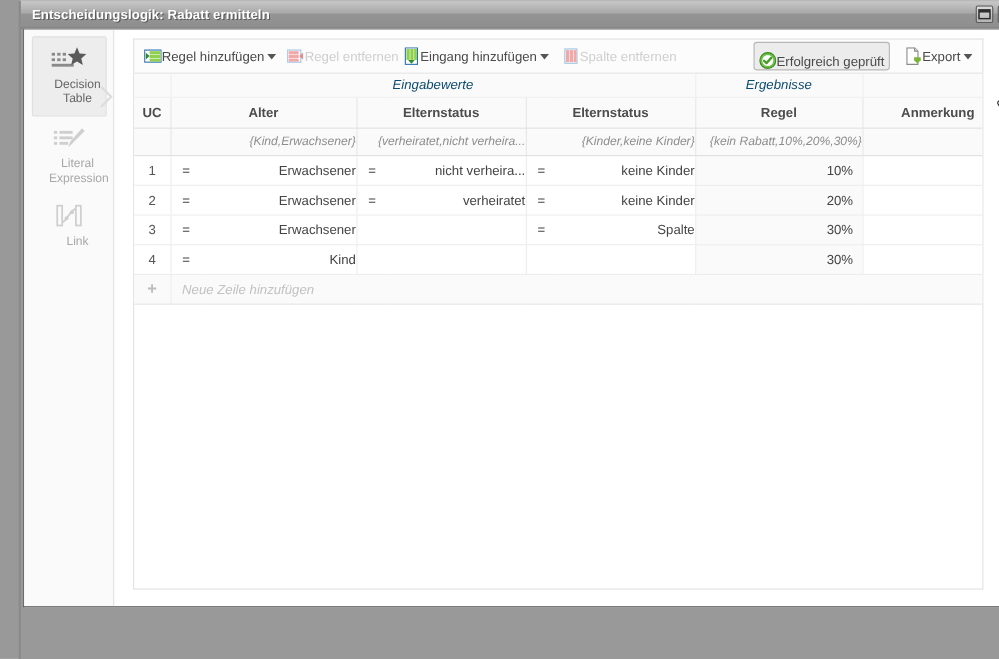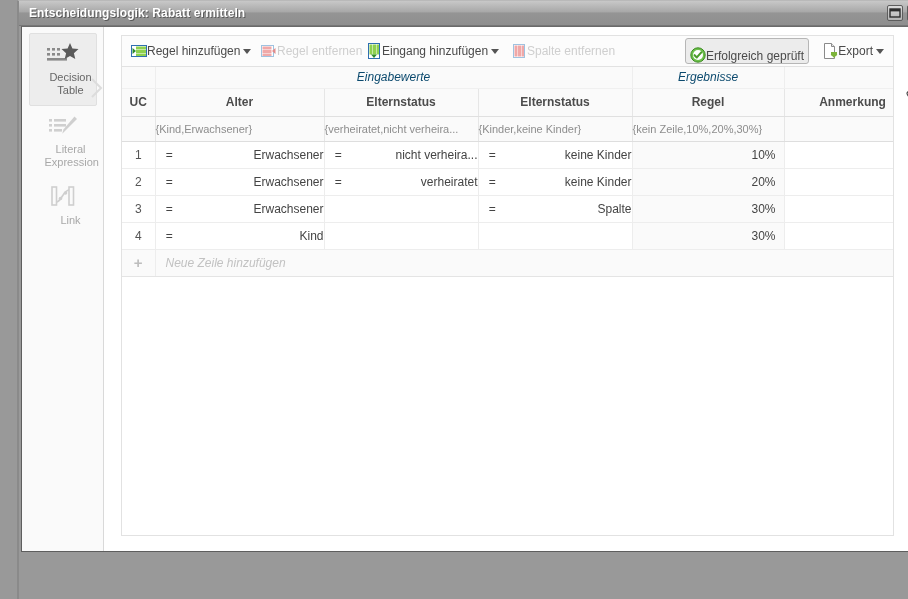--- a/index.html
+++ b/index.html
@@ -210,22 +210,23 @@
     text-align: center;
     border-right: 1px solid #e6e6e6;
     border-bottom: 1px solid #e0e0e0;
   }
 
   
   tr.domain-row td {
     height: 25px;
     background: #fafafa;
     color: #8d8d8d;
+    font-style: italic;
     font-size: 11px;
-    text-align: left;
+    text-align: right;
     border-right: 1px solid #e6e6e6;
     border-bottom: 1px solid #dedede;
     margin-left: 12px;
   }
 
   
   tr.data-row td {
     height: 27px;
     background: #ffffff;
     border-right: 1px solid #ededed;
@@ -505,21 +506,21 @@
             <td>Regel</td>
             <td>Anmerkung</td>
 
           </tr>
 
           <tr class="domain-row">
             <td></td>
             <td colspan="2">{Kind,Erwachsener}</td>
             <td colspan="2">{verheiratet,nicht verheira...</td>
             <td colspan="2">{Kinder,keine Kinder}</td>
-            <td>{kein Zeile,10%,20%,30%}</td>
+            <td>{kein Rabatt,10%,20%,30%}</td>
             <td></td>
 
           </tr>
 
           <tr class="data-row">
             <td class="idx">1</td>
             <td class="opcell">=</td>
             <td class="valcell">Erwachsener</td>
             <td class="opcell">=</td>
             <td class="valcell">nicht verheira...</td>

